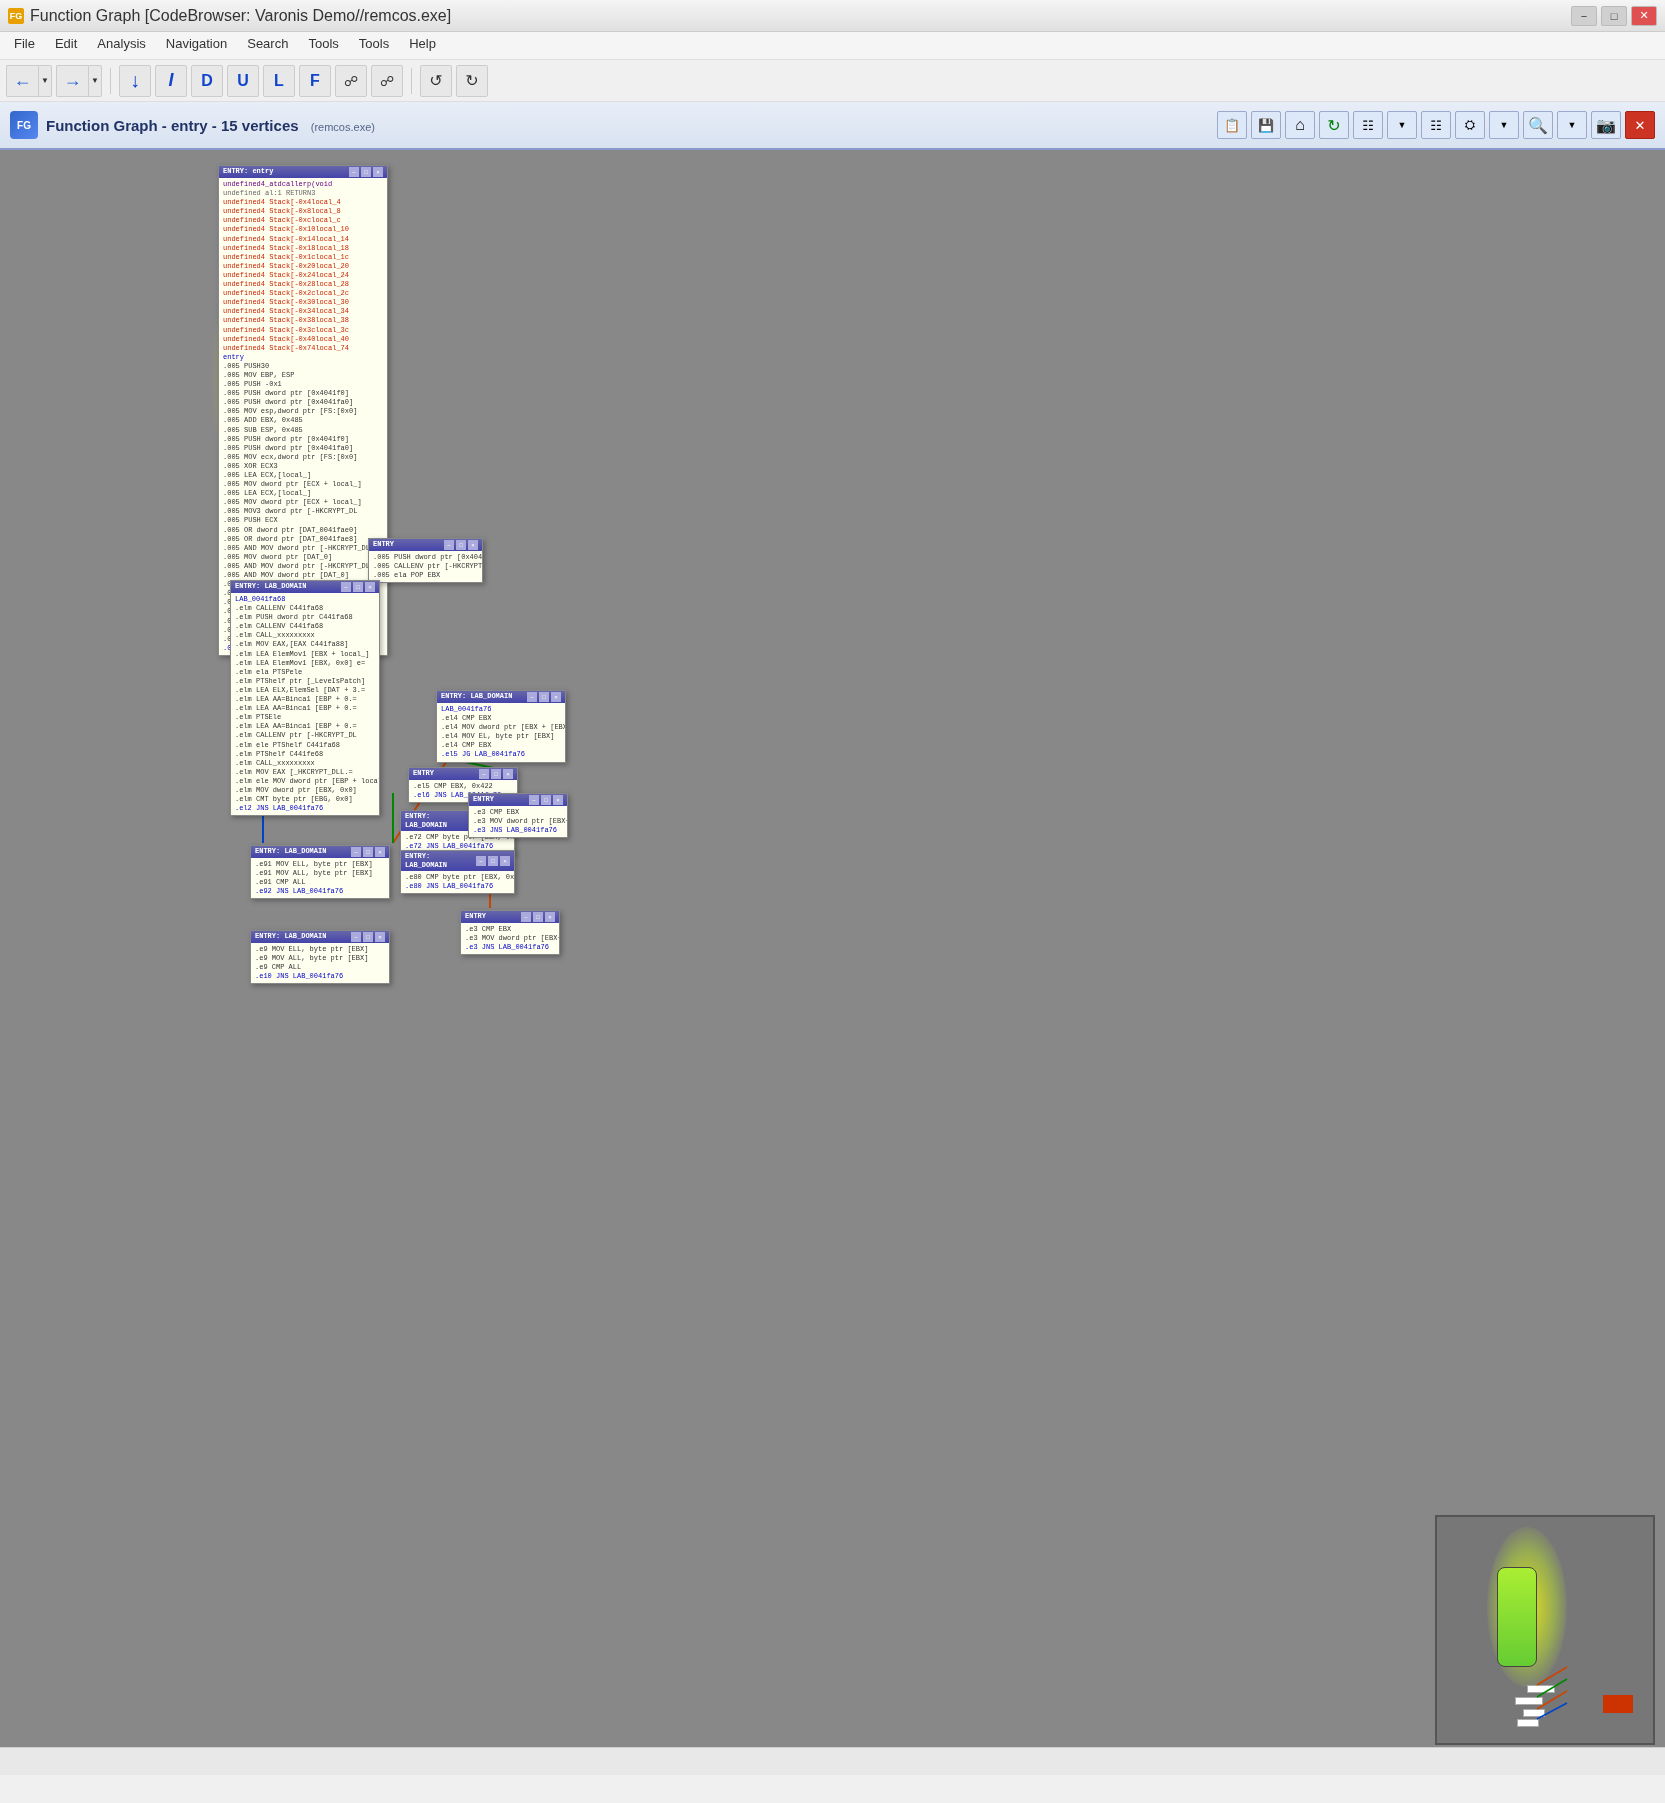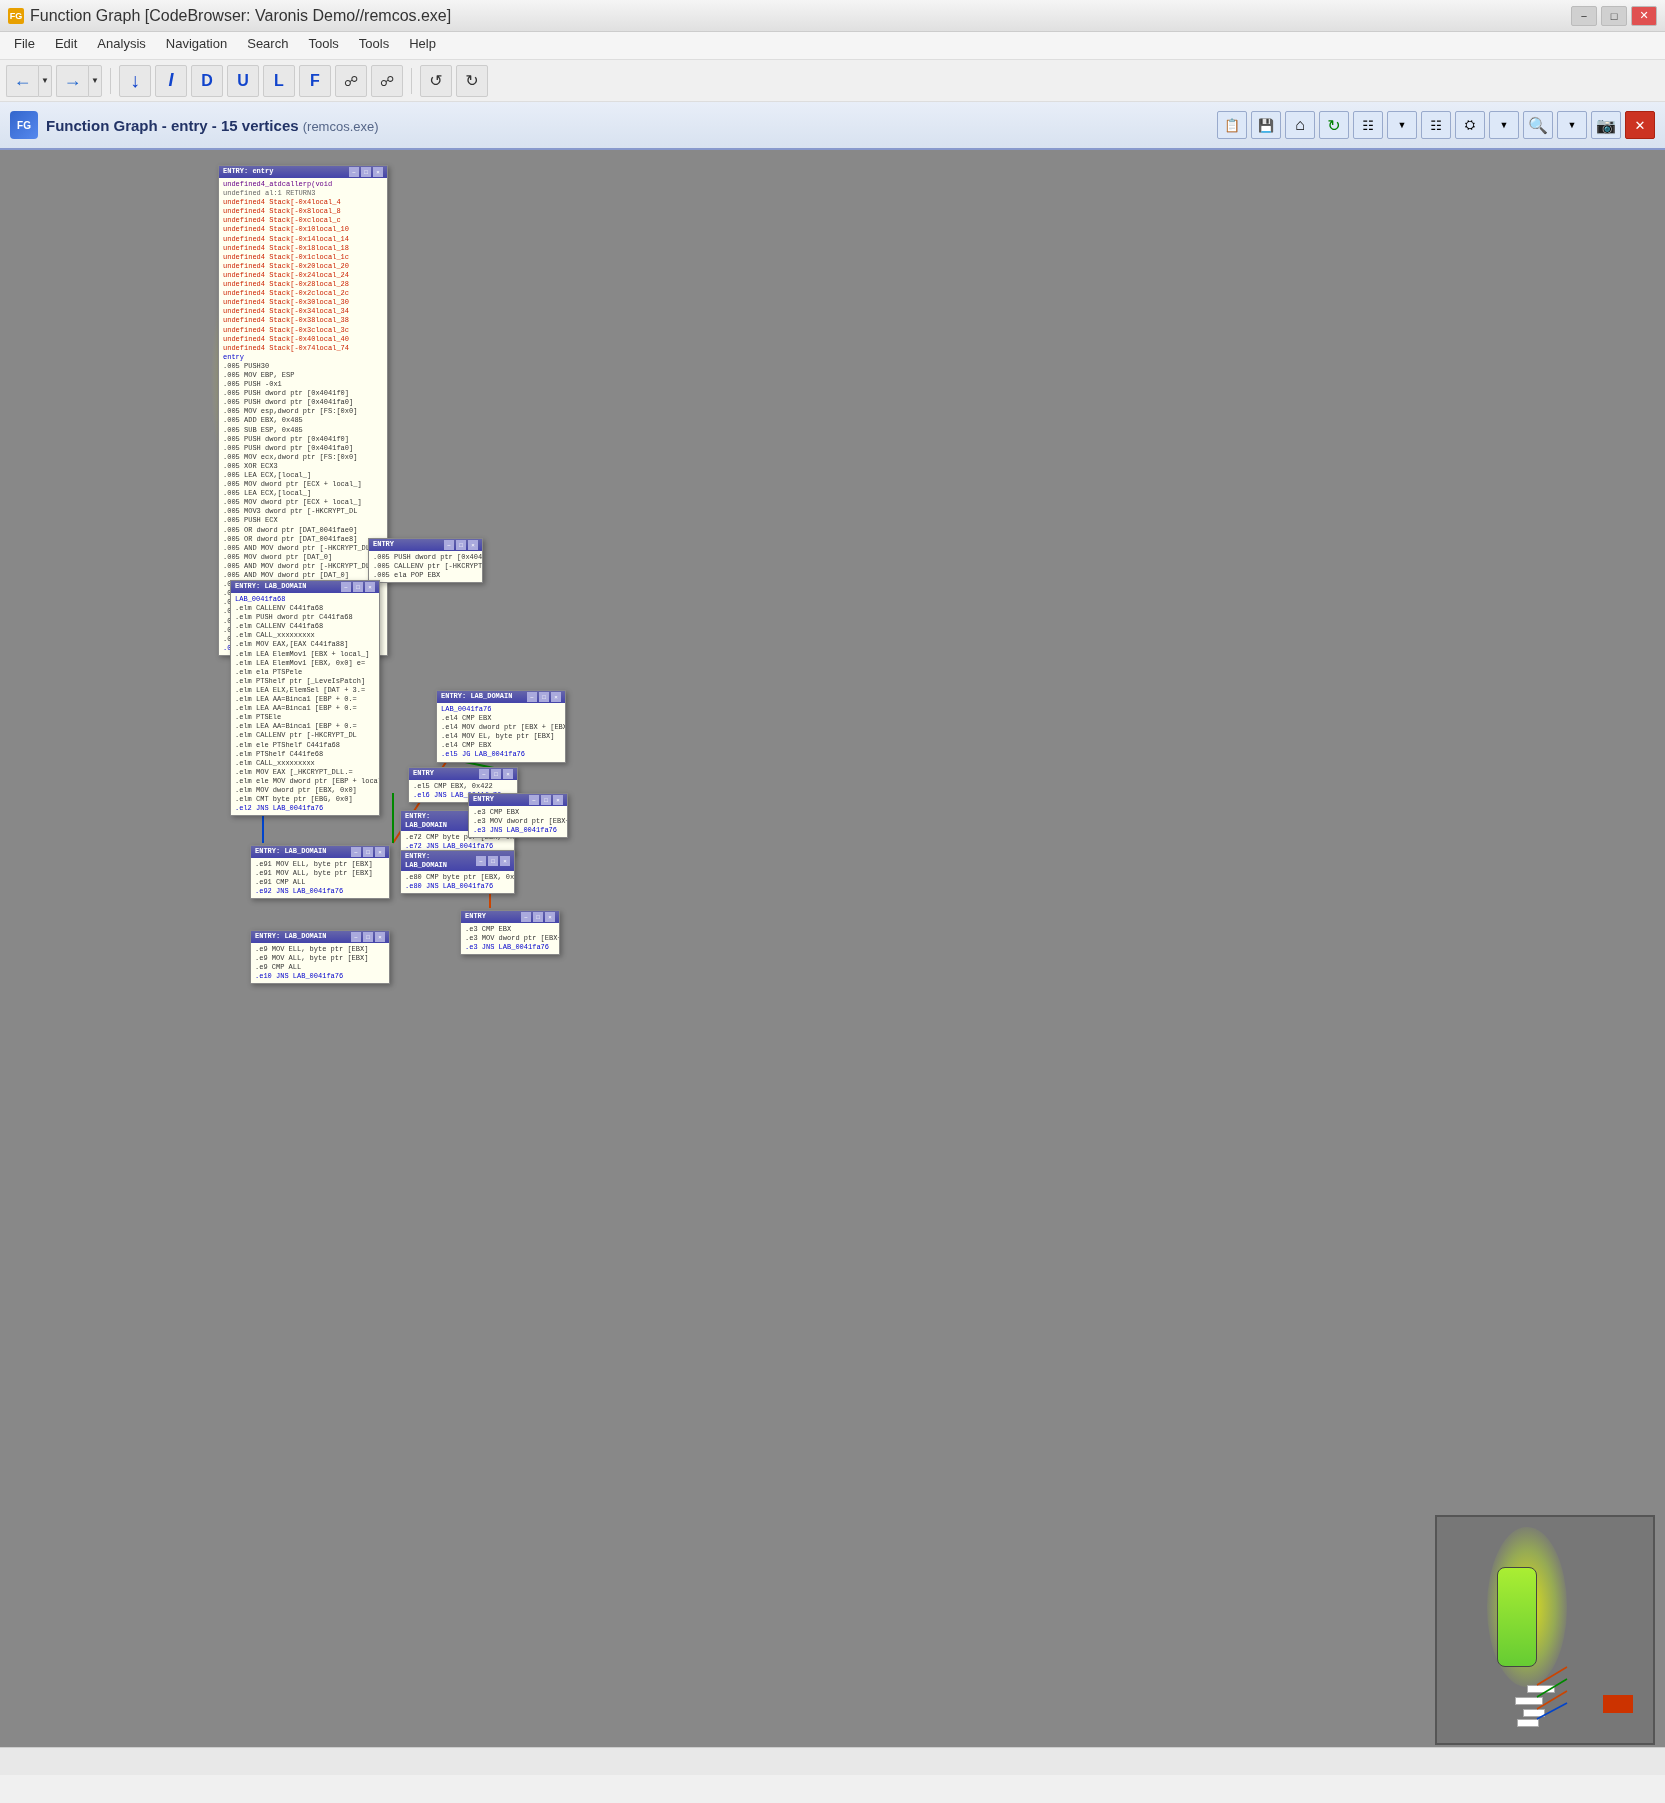--- a/index.html
+++ b/index.html
@@ -252,21 +252,21 @@
   <div class="toolbar-btn" style="font-size:16px;">↺</div>
   <div class="toolbar-btn" style="font-size:16px;">↻</div>
 </div>
 
 <div id="graph-header">
   <div class="graph-icon">
     <span>FG</span>
   </div>
   <span class="graph-title">
     <span>Function Graph - entry - 15 vertices</span>
-    <span style="color:#556688; font-weight:normal; font-size:13px; margin-left:0;">(remcos.exe)</span>
+    <span style="color:#556688; font-weight:normal; font-size:11px; margin-left:8px;">(remcos.exe)</span>
   </span>
   <div class="graph-controls">
     <div class="hdr-btn">📋</div>
     <div class="hdr-btn">💾</div>
     <div class="hdr-btn" style="font-size:16px;">⌂</div>
     <div class="hdr-btn" style="color:green; font-size:16px;">↻</div>
     <div class="hdr-btn">☷</div>
     <div class="hdr-btn" style="font-size:9px;">▼</div>
     <div class="hdr-btn">☷</div>
     <div class="hdr-btn">⛭</div>

